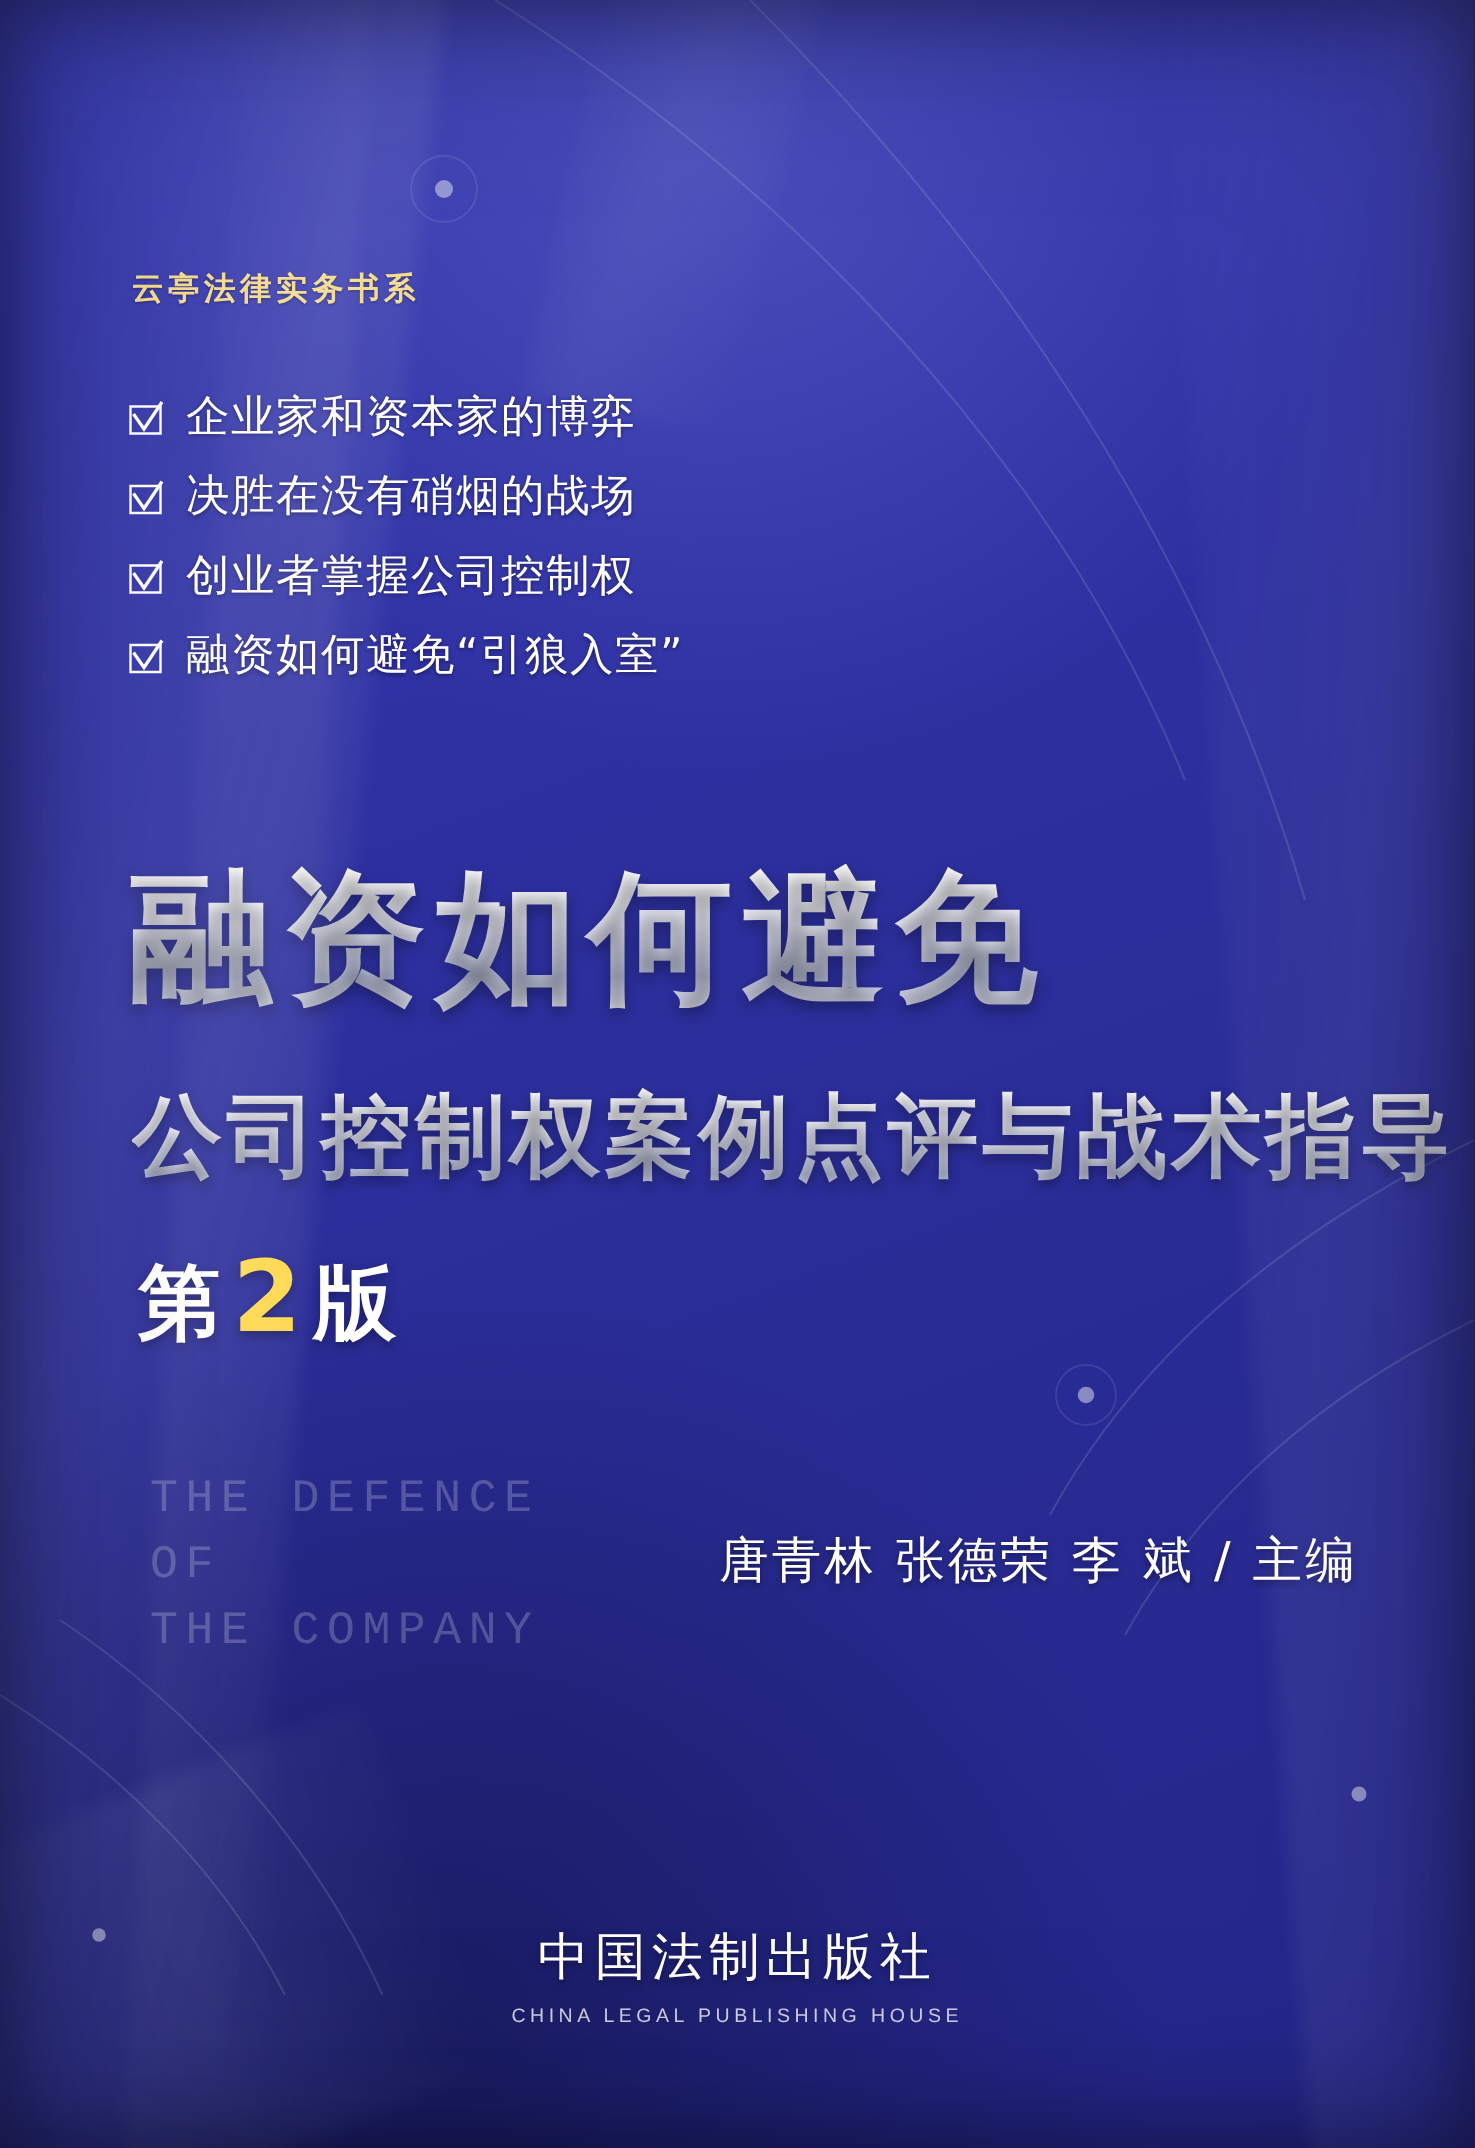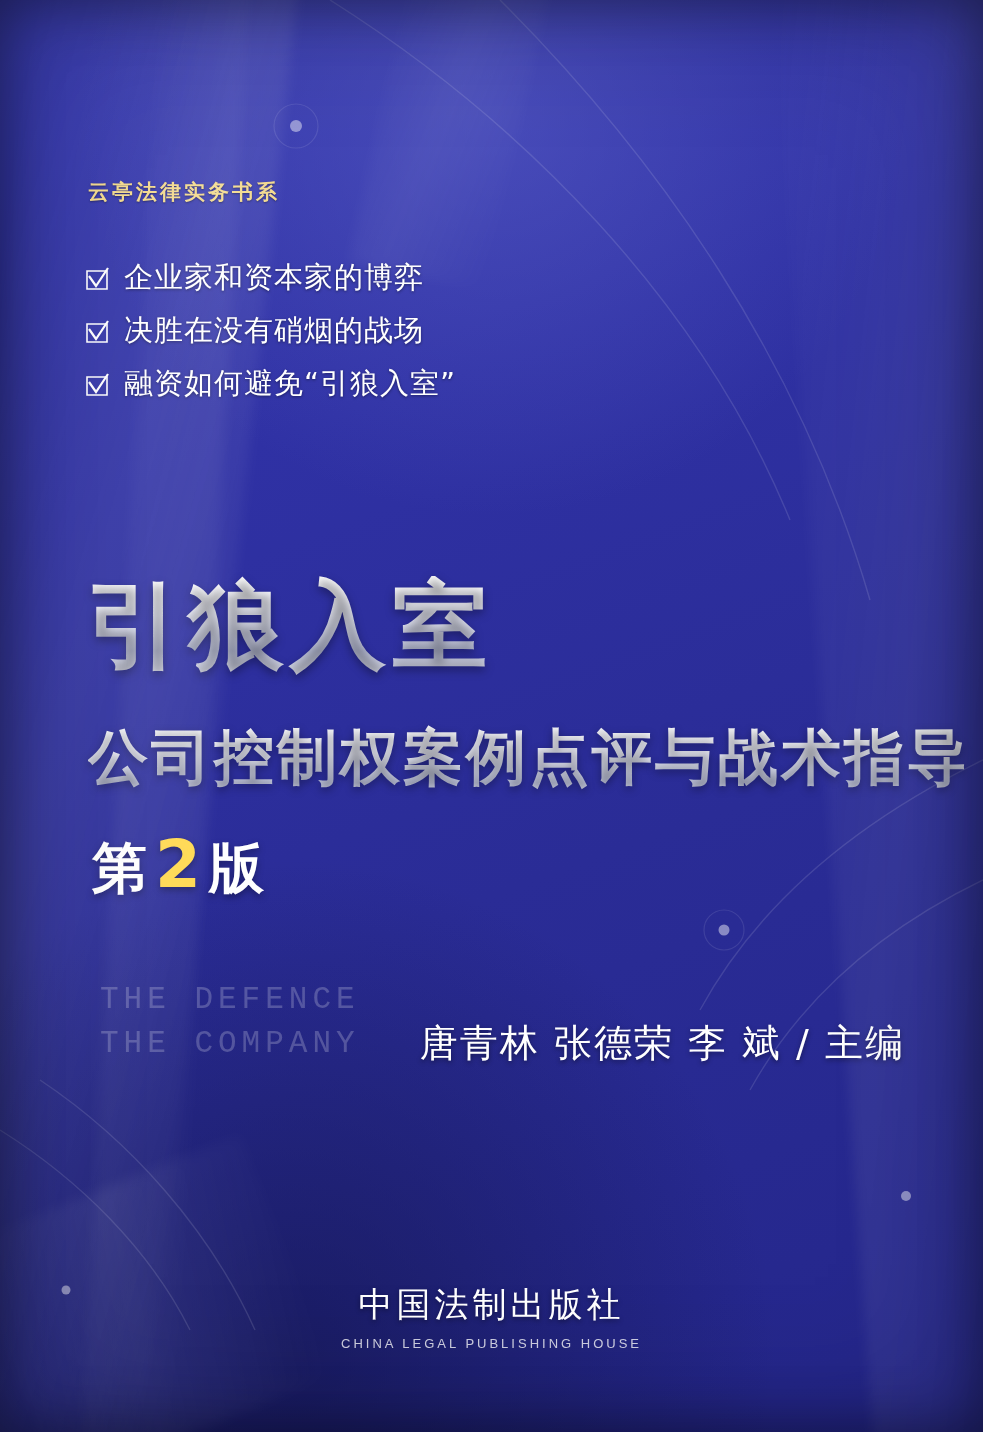--- a/index.html
+++ b/index.html
@@ -141,21 +141,21 @@
     letter-spacing: 5px;
     line-height: 1.42;
     font-family: Liberation Mono, monospace;
   }
 
   .authors {
     position: absolute;
     right: 78px;
     top: 1018px;
     color: #ffffff;
-    font-size: 38px;
+    font-size: 33px;
     letter-spacing: 2px;
     font-family: "DejaVu Sans", "Liberation Sans", sans-serif;
     text-shadow: 0 2px 5px rgba(0,0,0,0.45);
     white-space: nowrap;
   }
 
   .publisher {
     position: absolute;
     left: 0;
     right: 0;
@@ -224,35 +224,45 @@
       </span>
       <span class="btxt">决胜在没有硝烟的战场</span>
     </div>
     <div class="bullet">
       <span class="mark">
         <svg width="26" height="26" viewBox="0 0 26 26">
           <path d="M3 4 L23 4 L23 22 L3 22 Z" fill="none" stroke="#ffffff" stroke-width="1.6"></path>
           <path d="M5 9 L12 19 L24 1" fill="none" stroke="#ffffff" stroke-width="2.2"></path>
         </svg>
       </span>
+      <span class="btxt">创业者掌握公司控制权</span>
+    </div>
+    <div class="bullet">
+      <span class="mark">
+        <svg width="26" height="26" viewBox="0 0 26 26">
+          <path d="M3 4 L23 4 L23 22 L3 22 Z" fill="none" stroke="#ffffff" stroke-width="1.6"></path>
+          <path d="M5 9 L12 19 L24 1" fill="none" stroke="#ffffff" stroke-width="2.2"></path>
+        </svg>
+      </span>
       <span class="btxt">融资如何避免“引狼入室”</span>
     </div>
   </div>
 
-  <div class="title-main">引狼入室</div>
+  <div class="title-main">融资如何避免</div>
   <div class="title-sub">公司控制权案例点评与战术指导</div>
 
   <div class="edition">
     <span class="w1">第</span>
     <span class="w2">2</span>
     <span class="w3">版</span>
   </div>
 
   <div class="eng">
     <div>THE DEFENCE</div>
+    <div>OF</div>
     <div>THE COMPANY</div>
   </div>
 
   <div class="authors">唐青林  张德荣  李  斌 / 主编</div>
 
   <div class="publisher">
     <div class="cn">中国法制出版社</div>
     <div class="en">CHINA LEGAL PUBLISHING HOUSE</div>
   </div>
 

